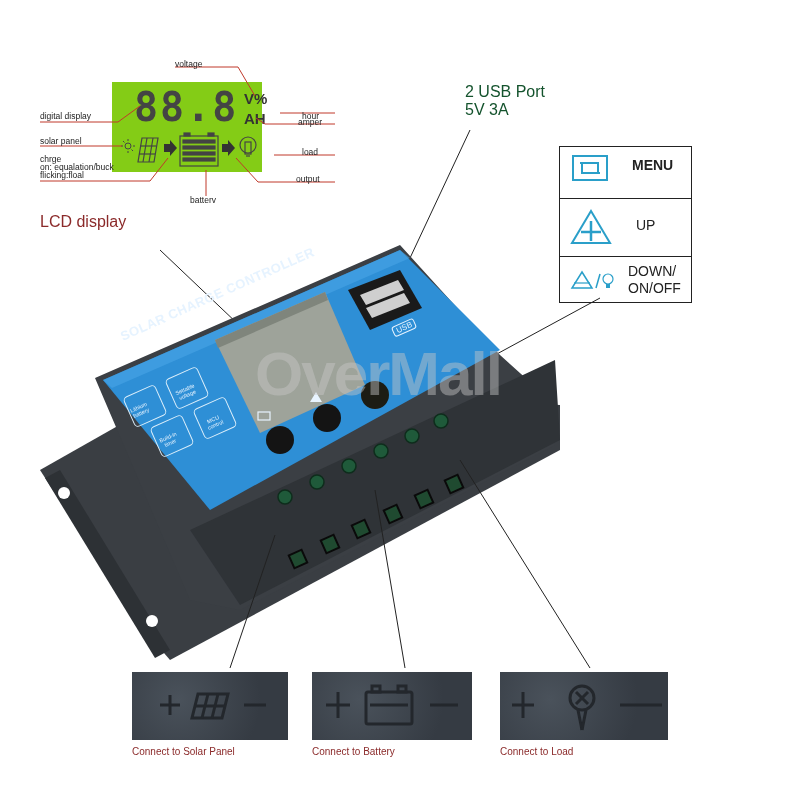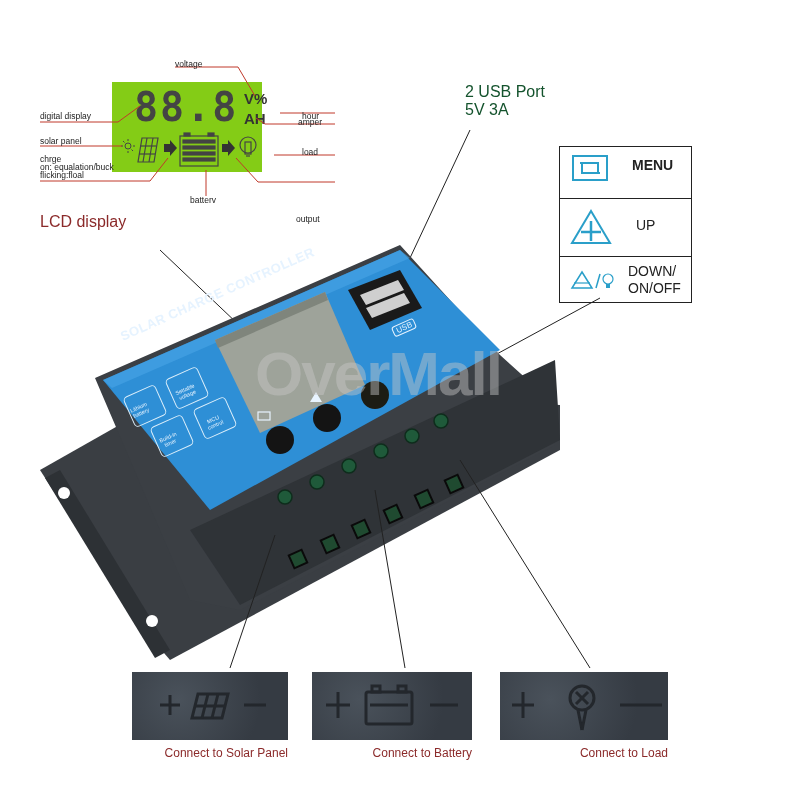--- a/index.html
+++ b/index.html
@@ -11,21 +11,21 @@
   .lcd-diagram { left:112px; top:82px; width:150px; height:90px; background:#84cc16; }
   .seg { font-family:"DejaVu Sans Mono", monospace; font-size:40px; color:#444; letter-spacing:2px; font-weight:bold; }
   .unit { font-size:15px; color:#333; font-weight:bold; }
   
   .legend-box { left:559px; top:146px; width:133px; height:157px; border:1.5px solid #222; background:#fff; box-sizing:border-box; }
   .legend-row { position:absolute; left:0; width:100%; border-bottom:1.5px solid #222; box-sizing:border-box; }
   .legend-row:last-child { border-bottom:none; }
   .legend-label { position:absolute; font-size:14px; color:#222; text-align:center; line-height:17px; }
   
   .term-panel { background:#3a4149; background-image: radial-gradient(circle at 30% 40%, #4a525b 0%, #353b43 70%); }
-  .caption { font-size:12px; color:#8b2a2a; text-align:right; white-space:nowrap; }
+  .caption { font-size:10px; color:#8b2a2a; text-align:left; white-space:nowrap; }
   .watermark { font-family:"Liberation Sans", sans-serif; font-weight:bold; font-size:62px; color:rgba(200,200,200,0.45); letter-spacing:-2px; }
 </style>
 </head>
 <body>
 
 <div class="abs" style="left:0;top:0;width:360px;height:210px;">
   <div class="abs lcd-diagram">
     <div class="abs seg" style="left:22px;top:2px;">88.8</div>
     <div class="abs unit" style="left:132px;top:8px;">V%</div>
     <div class="abs unit" style="left:132px;top:28px;">AH</div>
@@ -87,21 +87,21 @@
 
   <div class="abs txt-sm" style="left:175px;top:60px;">voltage</div>
   <div class="abs txt-sm" style="left:40px;top:112px;">digital display</div>
   <div class="abs txt-sm" style="left:302px;top:104px;margin-top:8px;">hour</div>
   <div class="abs txt-sm" style="left:298px;top:118px;">amper</div>
   <div class="abs txt-sm" style="left:40px;top:137px;">solar panel</div>
   <div class="abs txt-sm" style="left:40px;top:155px;">chrge</div>
   <div class="abs txt-sm" style="left:40px;top:163px;">on: equalation/buck</div>
   <div class="abs txt-sm" style="left:40px;top:171px;">flicking:floal</div>
   <div class="abs txt-sm" style="left:302px;top:148px;">load</div>
-  <div class="abs txt-sm" style="left:296px;top:175px;margin-top:40px;">output</div>
+  <div class="abs txt-sm" style="left:296px;top:175px;">output</div>
   <div class="abs txt-sm" style="left:190px;top:196px;">batterv</div>
 </div>
 
 <div class="abs" style="left:465px;top:83px;font-size:16px;color:#14532d;line-height:18px;">
   <div>2 USB Port</div>
   <div>5V 3A</div>
 </div>
 
 <div class="abs txt-red" style="left:40px;top:212px;font-size:16px;line-height:20px;">
   <div>LCD display</div>

